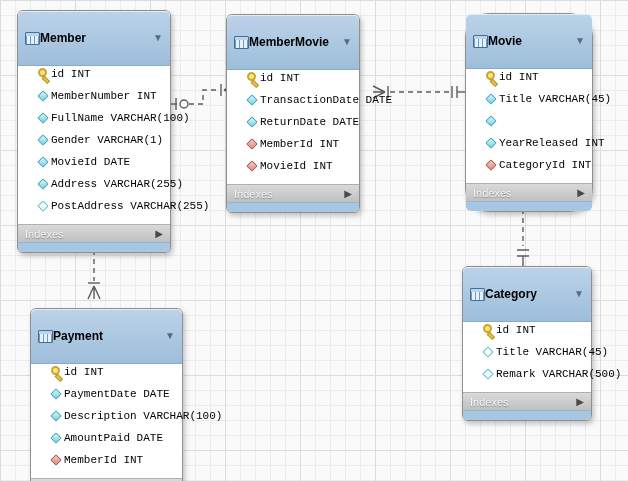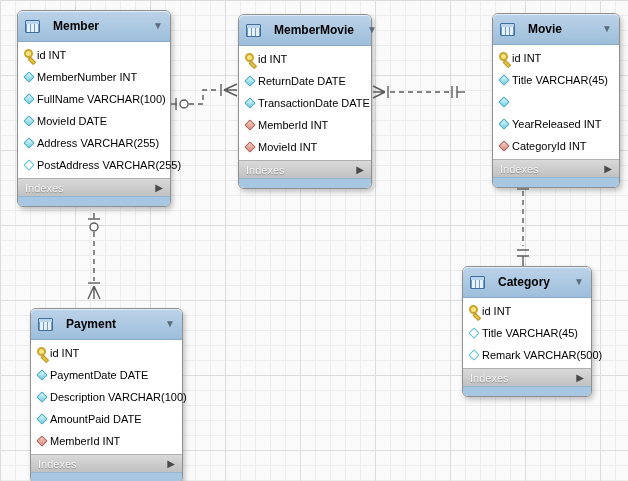--- a/index.html
+++ b/index.html
@@ -15,36 +15,36 @@
     background-size:75px 75px,75px 75px,15px 15px,15px 15px;
   }
   #connectors{position:absolute;left:0;top:0;z-index:1;}
   .table{
     position:absolute;z-index:2;background:#fff;
     border:1px solid #8f8f8f;border-radius:6px;
     box-shadow:2px 3px 5px rgba(90,90,90,0.35);
     font-size:11px;color:#000;
   }
   .thead{
-    height:22px;display:flex;align-items:center;gap:13px;padding:4px 7px;
+    height:22px;display:flex;align-items:center;gap:0;padding:16px 7px;
     background:linear-gradient(#bcd3e9,#9dbeda);
     border-bottom:1px solid #8aabc8;border-radius:5px 5px 0 0;
     box-shadow:inset 0 1px 0 rgba(255,255,255,0.55);
   }
   .ttitle{font-weight:bold;font-size:12px;flex:1 1 auto;white-space:nowrap;}
   .tcollapse{color:#5a6b7d;font-size:10px;line-height:1;}
   .ticon{
     width:13px;height:11px;flex:0 0 13px;position:relative;
     background:#e8f1fa;border:1px solid #3f6f9f;border-radius:1px;
     background-image:
       linear-gradient(#bcd4ea 0 3px, transparent 3px),
       repeating-linear-gradient(90deg,#6d9cc8 0 1px, transparent 1px 4px);
   }
   .trows{padding:2px 0;}
-  .trow{height:22px;display:flex;align-items:center;padding:0 5px;white-space:nowrap;}
+  .trow{height:22px;display:flex;align-items:flex-start;padding:0 19px;white-space:nowrap;font-family:Liberation Mono, monospace;}
   .clabel{padding-left:2px;}
   .cicon{width:12px;height:12px;flex:0 0 12px;position:relative;}
   .cicon[data-kind="col"]::before,
   .cicon[data-kind="col-null"]::before,
   .cicon[data-kind="fk"]::before{
     content:"";position:absolute;left:2px;top:2px;width:6px;height:6px;
     transform:rotate(45deg);border-radius:1px;
   }
   .cicon[data-kind="col"]::before{background:linear-gradient(135deg,#dff8fb,#72d0e2);border:1px solid #43a8bd;}
   .cicon[data-kind="col-null"]::before{background:#ffffff;border:1px solid #5ec1d3;}
@@ -125,74 +125,78 @@
       <div class="trow">
           <span class="cicon" data-kind="col"></span>
           <span class="clabel">MemberNumber INT</span>
         </div>
       <div class="trow">
           <span class="cicon" data-kind="col"></span>
           <span class="clabel">FullName VARCHAR(100)</span>
         </div>
       <div class="trow">
           <span class="cicon" data-kind="col"></span>
+          <span class="clabel">Gender VARCHAR(1)</span>
+        </div>
+      <div class="trow">
+          <span class="cicon" data-kind="col"></span>
           <span class="clabel">MovieId DATE</span>
         </div>
       <div class="trow">
           <span class="cicon" data-kind="col"></span>
           <span class="clabel">Address VARCHAR(255)</span>
         </div>
       <div class="trow">
           <span class="cicon" data-kind="col-null"></span>
           <span class="clabel">PostAddress VARCHAR(255)</span>
         </div>
     </div>
     <div class="tindexes">
       <span>Indexes</span>
       <span class="iarrow">▶</span>
     </div>
     <div class="tfoot"></div>
   </div>
 
-  <div class="table" style="left:238px;top:14px;width:132px;">
+  <div class="table" style="left:226px;top:14px;width:132px;">
     <div class="thead">
       <span class="ticon"></span>
       <span class="ttitle">MemberMovie</span>
       <span class="tcollapse">▼</span>
     </div>
     <div class="trows">
       <div class="trow">
           <span class="cicon" data-kind="key"></span>
           <span class="clabel">id INT</span>
         </div>
       <div class="trow">
           <span class="cicon" data-kind="col"></span>
+          <span class="clabel">TransactionDate DATE</span>
+        </div>
+      <div class="trow">
+          <span class="cicon" data-kind="col"></span>
           <span class="clabel">ReturnDate DATE</span>
         </div>
       <div class="trow">
-          <span class="cicon" data-kind="col"></span>
-          <span class="clabel">TransactionDate DATE</span>
-        </div>
-      <div class="trow">
           <span class="cicon" data-kind="fk"></span>
           <span class="clabel">MemberId INT</span>
         </div>
       <div class="trow">
           <span class="cicon" data-kind="fk"></span>
           <span class="clabel">MovieId INT</span>
         </div>
     </div>
     <div class="tindexes">
       <span>Indexes</span>
       <span class="iarrow">▶</span>
     </div>
     <div class="tfoot"></div>
   </div>
 
-  <div class="table" style="left:492px;top:13px;width:126px;">
+  <div class="table" style="left:465px;top:13px;width:126px;border-radius:24px;">
     <div class="thead">
       <span class="ticon"></span>
       <span class="ttitle">Movie</span>
       <span class="tcollapse">▼</span>
     </div>
     <div class="trows">
       <div class="trow">
           <span class="cicon" data-kind="key"></span>
           <span class="clabel">id INT</span>
         </div>

